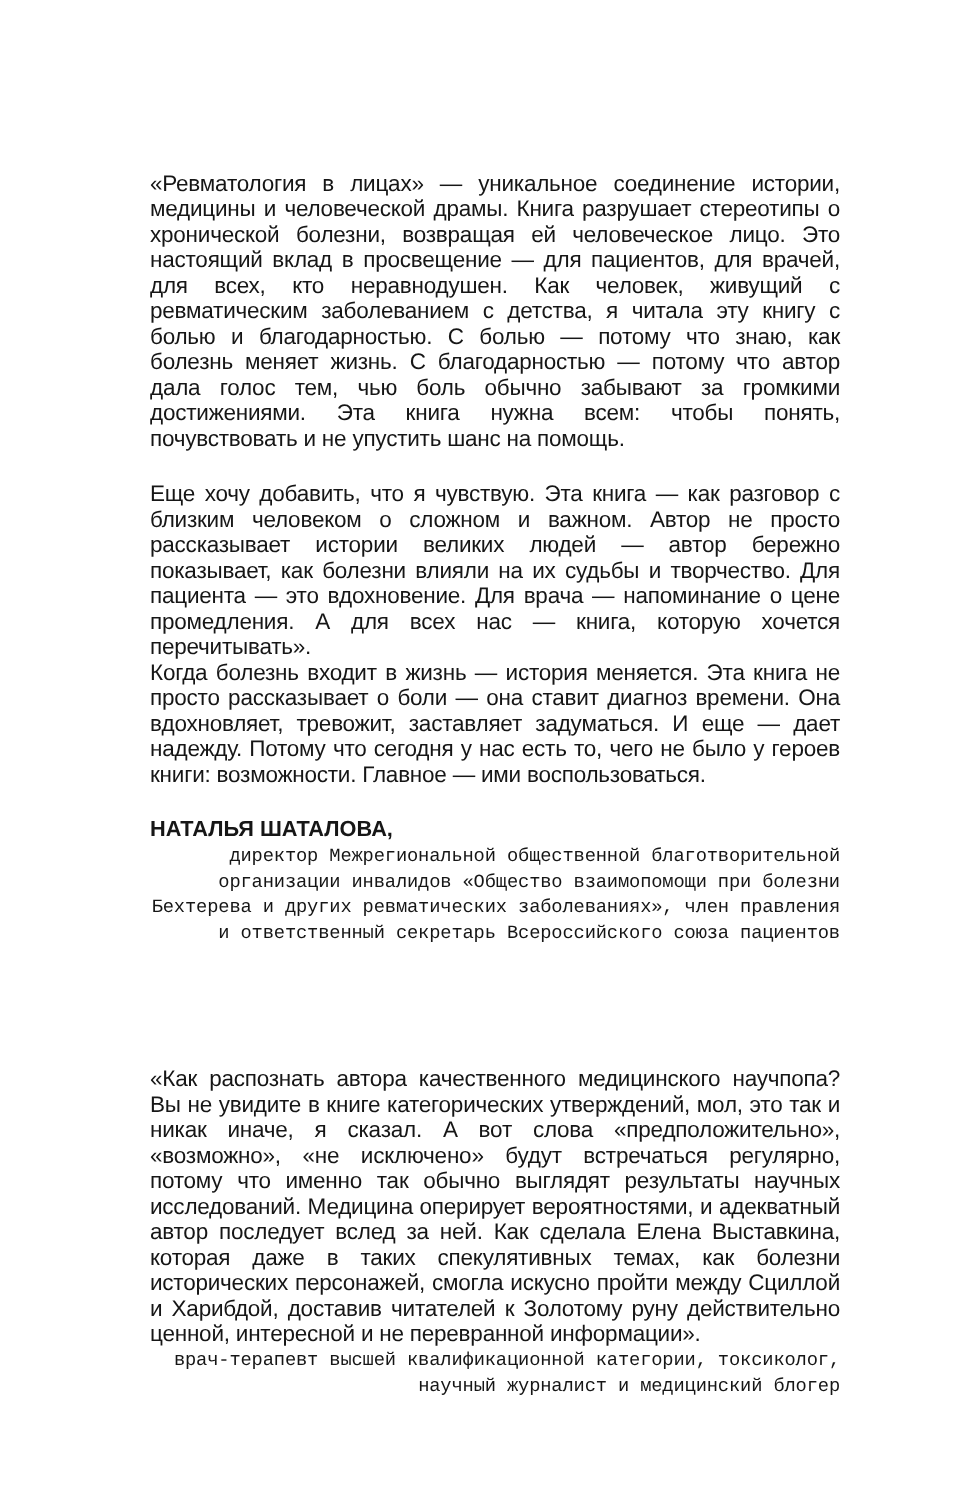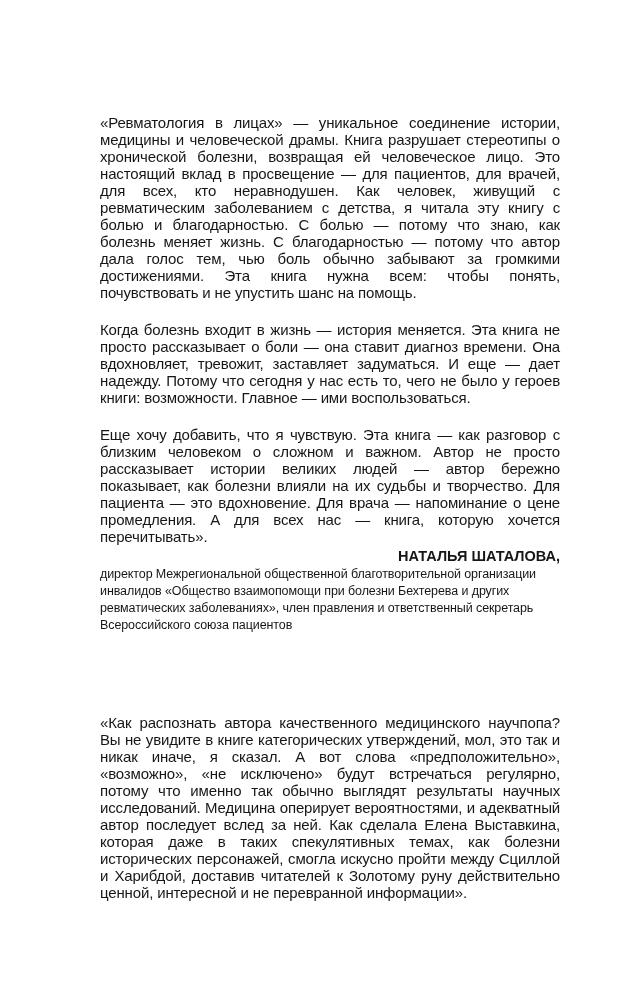--- a/index.html
+++ b/index.html
@@ -33,43 +33,45 @@
     text-align: justify;
     margin: 0 0 20px 0;
   }
   p.body.last {
     margin-bottom: 0;
   }
   .author {
     font-size: 14.5px;
     line-height: 17px;
     font-weight: 700;
-    text-align: right;
     margin-top: 3px;
     letter-spacing: 0;
   }
   .credentials {
     font-size: 12.5px;
     line-height: 17px;
+    text-align: right;
     letter-spacing: -0.1px;
     margin-top: 1px;
+    font-family: Liberation Mono, monospace;
   }
 </style>
 </head>
 <body>
 
 <div class="page">
   <div class="content">
 
     <section class="review">
       <p class="body">«Ревматология в лицах» — уникальное соединение истории, медицины и человеческой драмы. Книга разрушает стереотипы о хронической болезни, возвращая ей человеческое лицо. Это настоящий вклад в просвещение — для пациентов, для врачей, для всех, кто неравнодушен. Как человек, живущий с ревматическим заболеванием с детства, я читала эту книгу с болью и благодарностью. С болью — потому что знаю, как болезнь меняет жизнь. С благодарностью — потому что автор дала голос тем, чью боль обычно забывают за громкими достижениями. Эта книга нужна всем: чтобы понять, почувствовать и не упустить шанс на помощь.</p>
+      <p class="body last">Еще хочу добавить, что я чувствую. Эта книга — как разговор с близким человеком о сложном и важном. Автор не просто рассказывает истории великих людей — автор бережно показывает, как болезни влияли на их судьбы и творчество. Для пациента — это вдохновение. Для врача — напоминание о цене промедления. А для всех нас — книга, которую хочется перечитывать».</p>
       <p class="body">Когда болезнь входит в жизнь — история меняется. Эта книга не просто рассказывает о боли — она ставит диагноз времени. Она вдохновляет, тревожит, заставляет задуматься. И еще — дает надежду. Потому что сегодня у нас есть то, чего не было у героев книги: возможности. Главное — ими воспользоваться.</p>
-      <p class="body last">Еще хочу добавить, что я чувствую. Эта книга — как разговор с близким человеком о сложном и важном. Автор не просто рассказывает истории великих людей — автор бережно показывает, как болезни влияли на их судьбы и творчество. Для пациента — это вдохновение. Для врача — напоминание о цене промедления. А для всех нас — книга, которую хочется перечитывать».</p>
       <div class="author">НАТАЛЬЯ ШАТАЛОВА,</div>
       <div class="credentials">директор Межрегиональной общественной благотворительной организации инвалидов «Общество взаимопомощи при болезни Бехтерева и других ревматических заболеваниях», член правления и ответственный секретарь Всероссийского союза пациентов</div>
     </section>
 
     <section class="review">
       <p class="body last">«Как распознать автора качественного медицинского научпопа? Вы не увидите в книге категорических утверждений, мол, это так и никак иначе, я сказал. А вот слова «предположительно», «возможно», «не исключено» будут встречаться регулярно, потому что именно так обычно выглядят результаты научных исследований. Медицина оперирует вероятностями, и адекватный автор последует вслед за ней. Как сделала Елена Выставкина, которая даже в таких спекулятивных темах, как болезни исторических персонажей, смогла искусно пройти между Сциллой и Харибдой, доставив читателей к Золотому руну действительно ценной, интересной и не перевранной информации».</p>
+      <div class="credentials">врач-терапевт высшей квалификационной категории, токсиколог, научный журналист и медицинский блогер</div>
     </section>
 
   </div>
 </div>
 
 </body></html>

